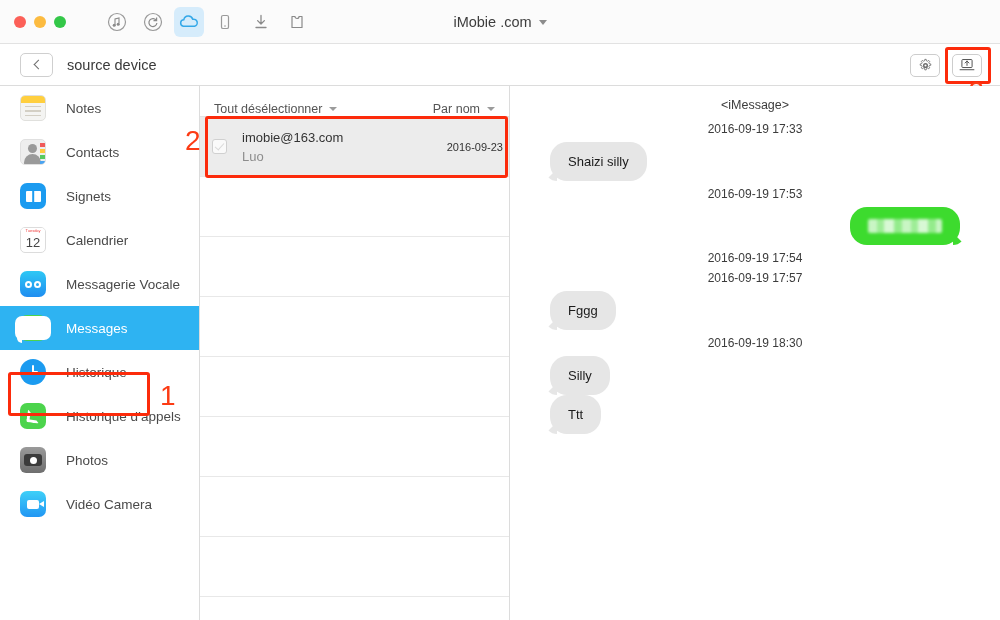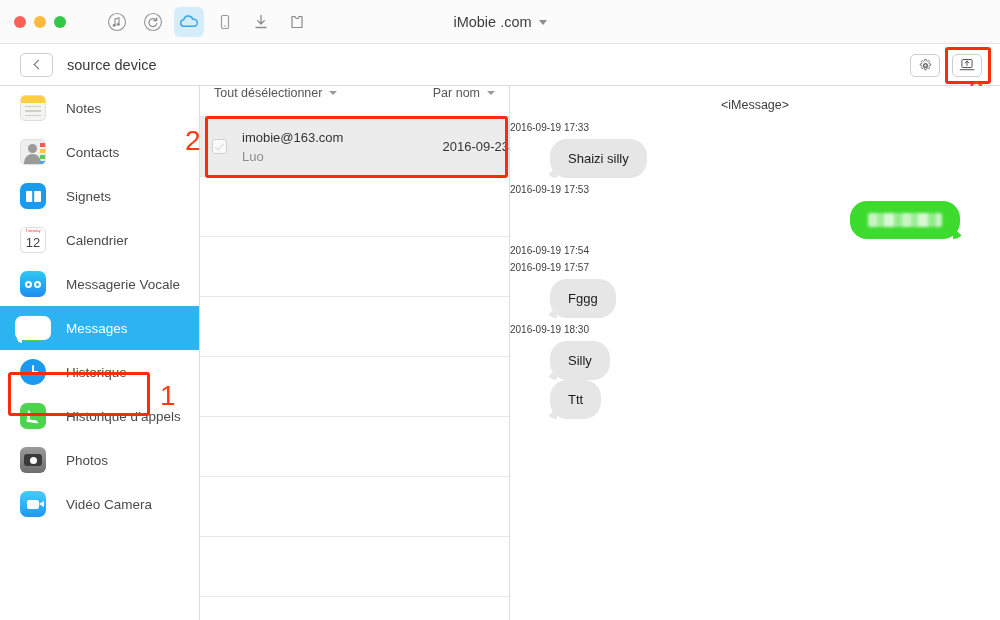--- a/index.html
+++ b/index.html
@@ -128,21 +128,21 @@
   .ic-video { border-radius:7px; background:linear-gradient(180deg,#3fd0f8,#2196f3); display:flex; align-items:center; justify-content:center; }
   .ic-video .cam { width:12px; height:9px; background:#fff; border-radius:2px; position:relative; }
   .ic-video .cam:after { content:''; position:absolute; right:-5px; top:1px; border-top:3.5px solid transparent; border-bottom:3.5px solid transparent; border-right:5px solid #fff; }
 
   
   .listcol {
     width: 310px; flex: 0 0 310px; border-right: 1px solid #dcdcdc;
     background: #fff; position: relative;
   }
   .list-hdr {
-    height: 31px; display: flex; align-items: flex-start; justify-content: space-between;
+    height: 31px; display: flex; align-items: flex-end; justify-content: space-between;
     padding: 0 14px 0 14px; border-bottom: 1px solid #e3e3e3; background:#fff;
   }
   .hdr-btn { display: flex; align-items: center; gap: 7px; font-size: 12.5px; color: #555; }
   .tri { width:0;height:0;border-left:4px solid transparent;border-right:4px solid transparent;border-top:4.5px solid #9b9b9b; }
 
   .list-row {
     height: 60px; border-bottom: 1px solid #e8e8e8; position: relative; background:#fff;
   }
   .list-row.sel { background: #ececec; }
   .row-inner { display:flex; align-items:center; height:100%; padding-left:12px; }
@@ -150,26 +150,26 @@
     width: 15px; height: 15px; border: 1px solid #d0d0d0; border-radius: 3px;
     background: #fafafa; flex: 0 0 15px; position: relative;
   }
   .cbox:after {
     content:''; position:absolute; left:4px; top:1px; width:4px; height:8px;
     border-right:1.6px solid #d9d9d9; border-bottom:1.6px solid #d9d9d9; transform:rotate(42deg);
   }
   .row-txt { margin-left: 15px; flex: 1; }
   .row-title { font-size: 13px; color: #333; }
   .row-sub { font-size: 13px; color: #8d8d8d; margin-top: 4px; }
-  .row-date { font-size: 13px; color: #333; padding-right: 0; }
+  .row-date { font-size: 11px; color: #333; padding-right: 6px; }
 
   
   .msgpane { flex: 1; background: #fff; position: relative; padding-top: 12px; }
   .thread-hdr { text-align:center; font-size: 12.5px; color: #3c3c3c; margin-bottom: 10px; }
-  .stamp { font-size: 10px; color: #3c3c3c; margin: 6px 0; }
+  .stamp { text-align:center; font-size: 12px; color: #3c3c3c; margin: 6px 0; }
   .bubrow { display: flex; padding: 0 40px; }
   .bubrow.left { justify-content: flex-start; }
   .bubrow.right { justify-content: flex-end; }
   .bub {
     max-width: 230px; padding: 12px 18px; border-radius: 17px;
     font-size: 13px; position: relative;
   }
   .bub.in { background: #e6e6e6; color: #1b1b1b; }
   .bub.in:after {
     content:''; position:absolute; left:-5px; bottom:0; width:12px; height:12px;

